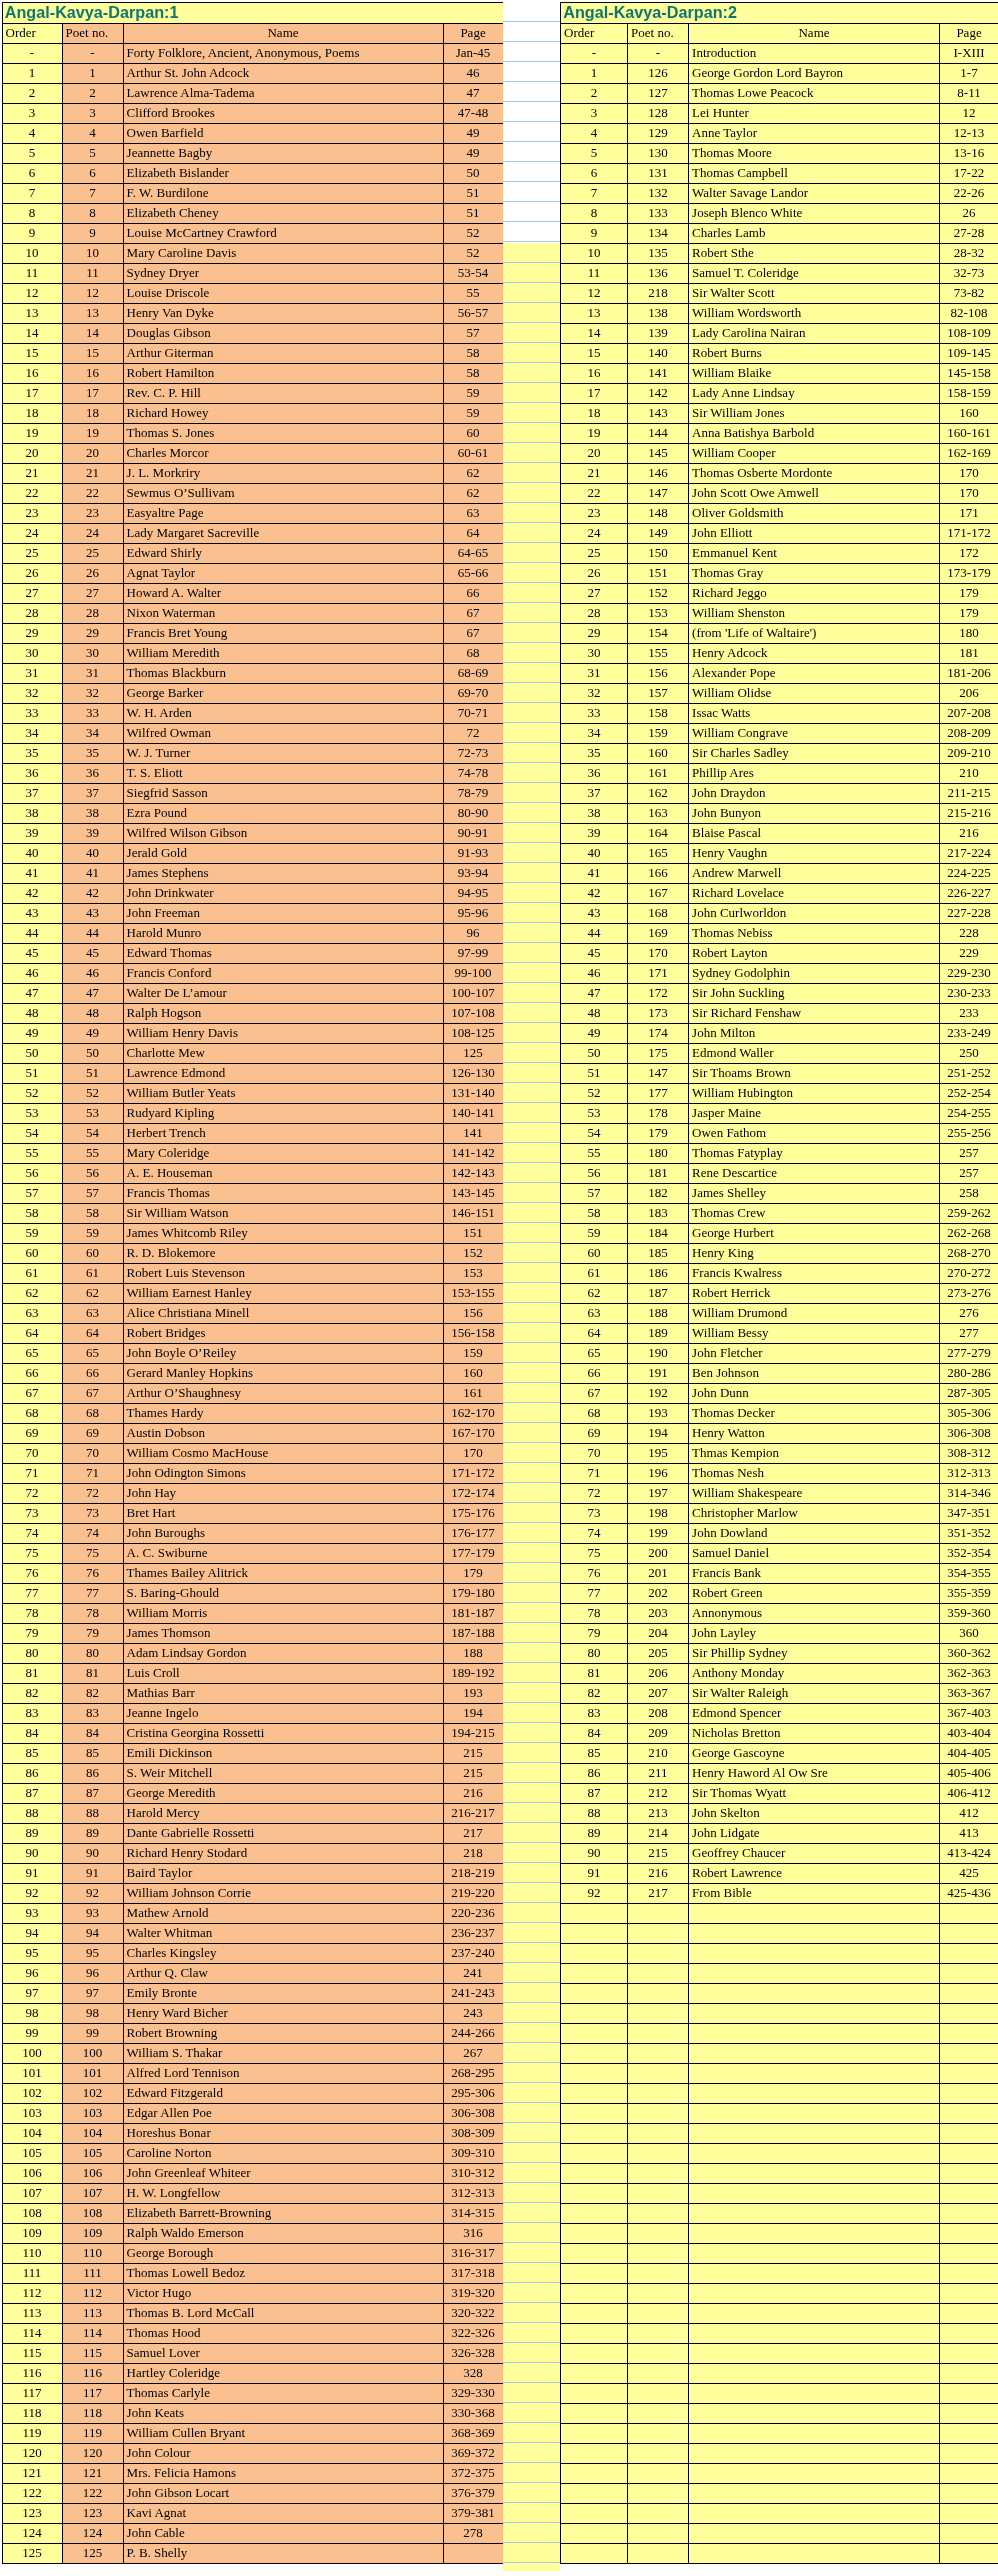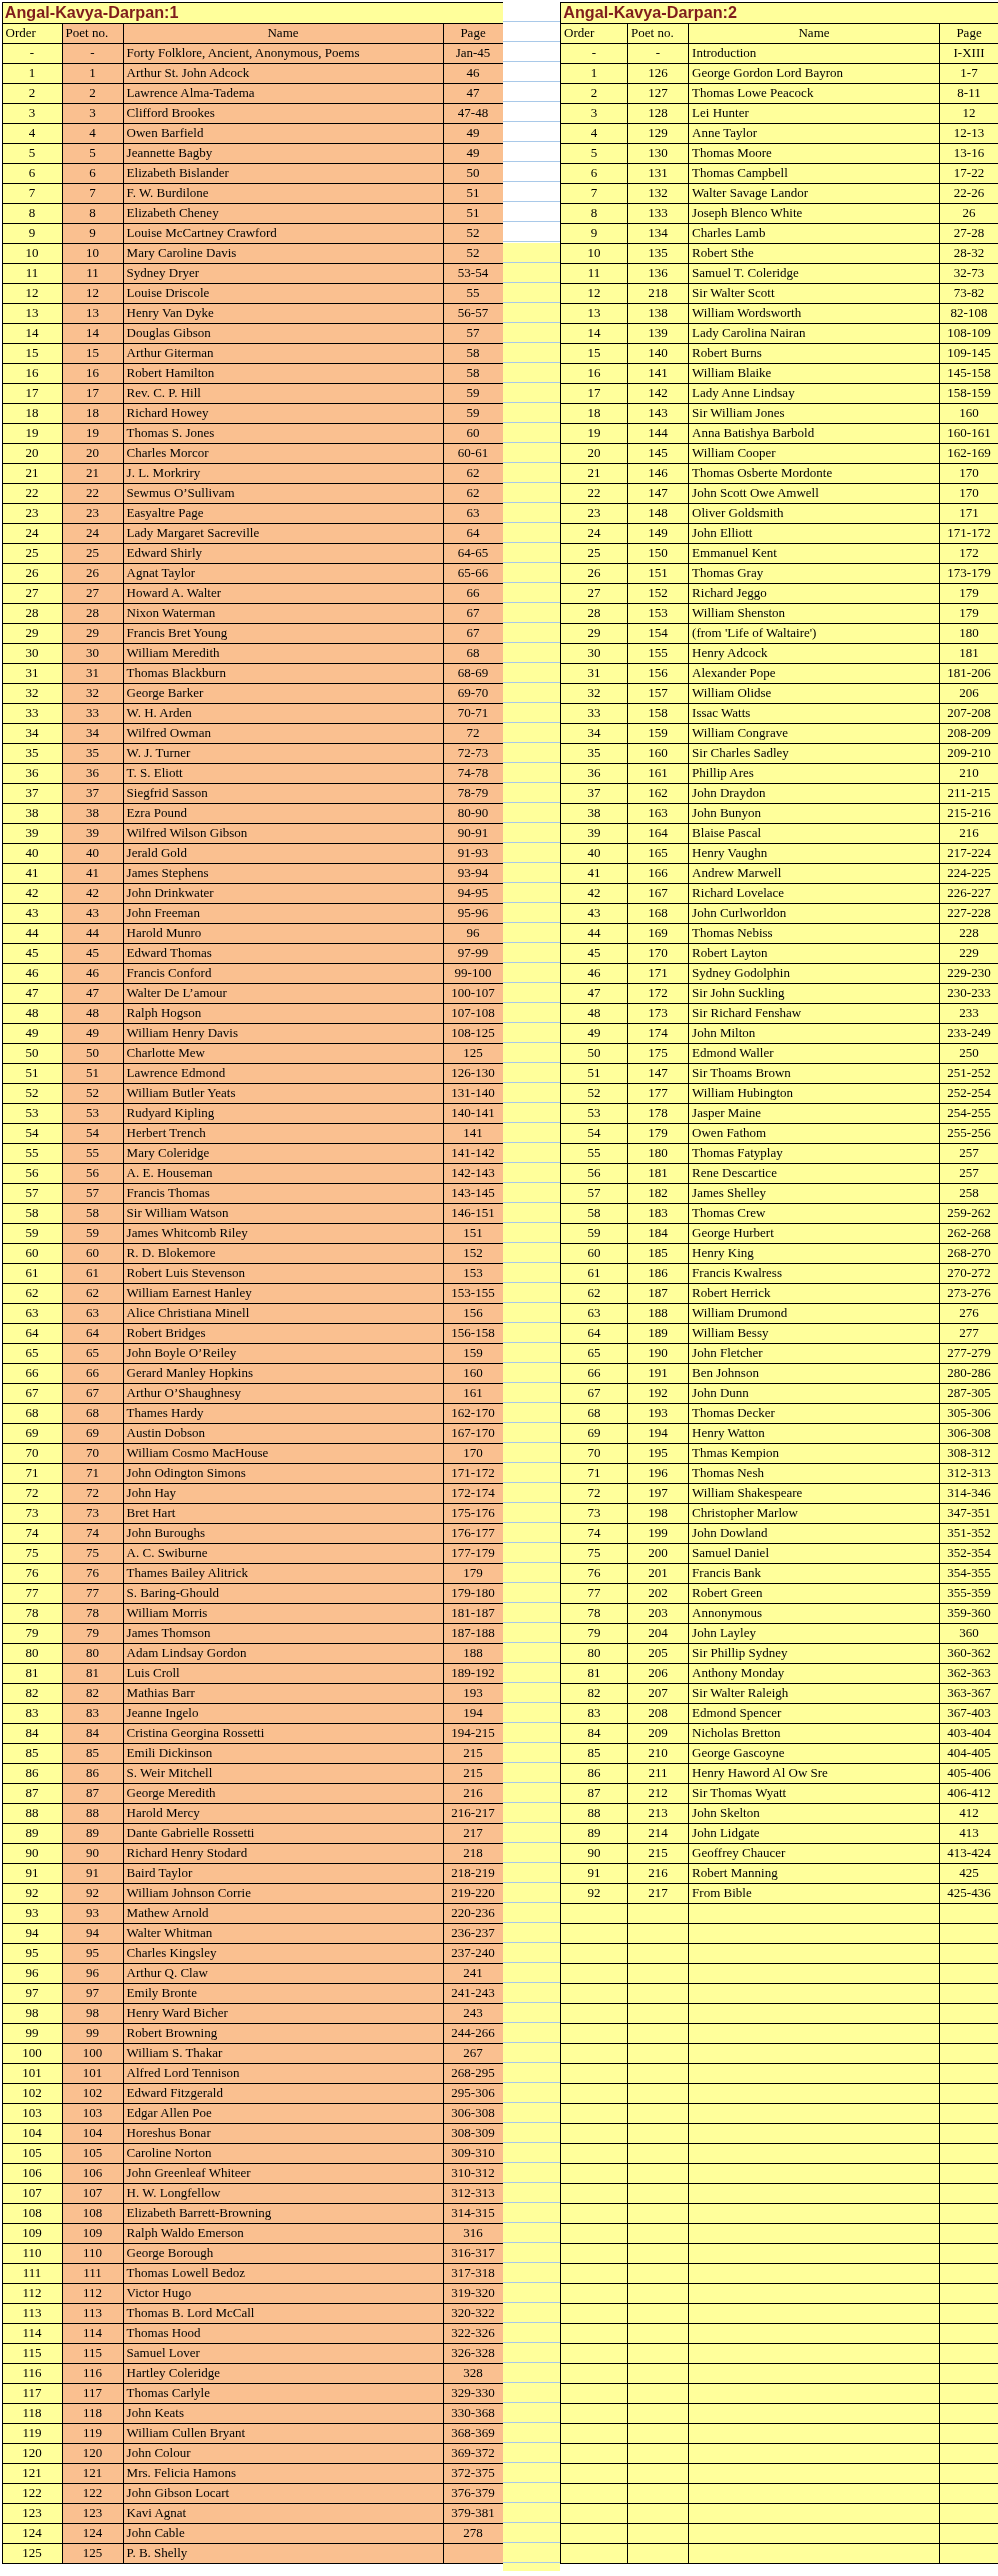--- a/index.html
+++ b/index.html
@@ -24,21 +24,21 @@
     overflow:hidden;
     white-space:nowrap;
     padding:0;
     font-weight:normal;
     vertical-align:middle;
   }
   tr.title-row { height:21px; }
   tr.header-row { height:20px; }
   tbody tr { height:20px; }
   td.title-cell {
-    color:#7f1d1d;
+    color:#0f766e;
     font-family:"Liberation Sans", sans-serif;
     font-weight:bold;
     font-size:16.2px;
     text-align:left;
     padding-left:2.3px;
   }
   .c-yellow { background:#FFFF9B; }
   .c-orange { background:#FAC090; }
   .a-center { text-align:center; }
   .a-left   { text-align:left; padding-left:3.1px; }
@@ -1405,21 +1405,21 @@
       </tr>
       <tr>
         <td class="a-center c-yellow">90</td>
         <td class="a-center c-yellow">215</td>
         <td class="a-left c-yellow">Geoffrey Chaucer</td>
         <td class="a-center c-yellow">413-424</td>
       </tr>
       <tr>
         <td class="a-center c-yellow">91</td>
         <td class="a-center c-yellow">216</td>
-        <td class="a-left c-yellow">Robert Manning</td>
+        <td class="a-left c-yellow">Robert Lawrence</td>
         <td class="a-center c-yellow">425</td>
       </tr>
       <tr>
         <td class="a-center c-yellow">92</td>
         <td class="a-center c-yellow">217</td>
         <td class="a-left c-yellow">From Bible</td>
         <td class="a-center c-yellow">425-436</td>
       </tr>
       <tr>
         <td class="a-center c-yellow"></td>

